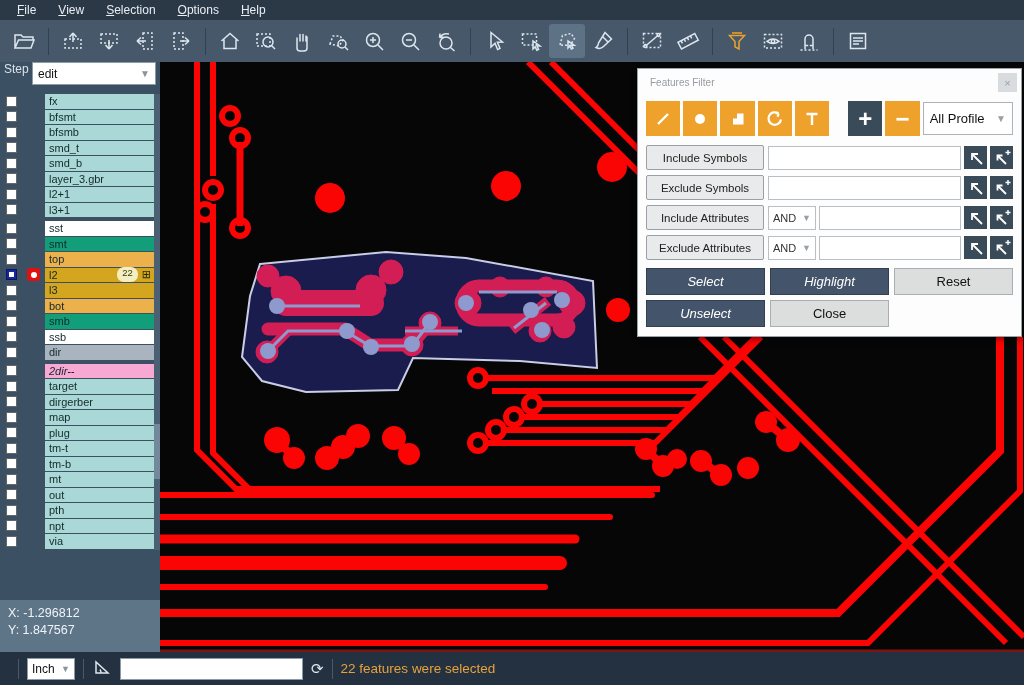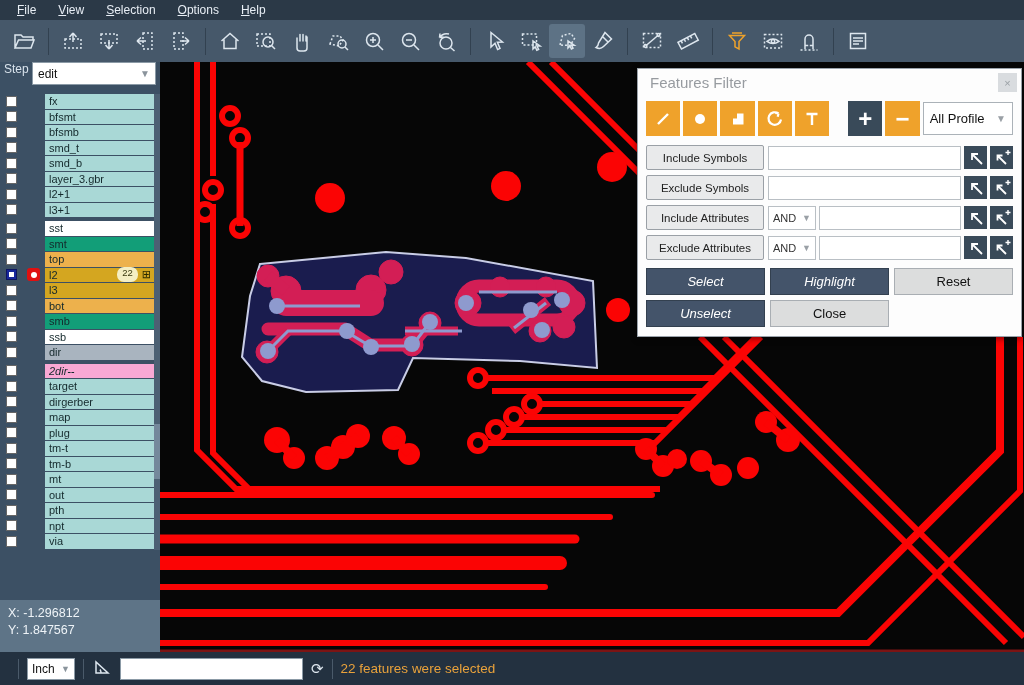--- a/index.html
+++ b/index.html
@@ -54,21 +54,21 @@
               color:#eef3f7; font-size:12.5px; padding:6px 8px; }
   .xy-panel div { margin-bottom:3px; }
 
   
   .canvas-wrap { position:absolute; left:160px; top:62px; width:864px; height:590px; background:#060606; }
 
   
   .dialog { position:absolute; left:637px; top:68px; width:385px; height:269px; background:#fdfdfd;
             border:1px solid #9aa2aa; box-shadow:0 2px 6px rgba(0,0,0,.45); }
   .dlg-title { height:27px; display:flex; align-items:center; padding:0 4px 0 12px; }
-  .dlg-title-text { color:#979ba0; font-size:15px; flex:1; }
+  .dlg-title-text { color:#979ba0; font-size:10px; flex:1; }
   .dlg-close { width:19px; height:19px; background:#d9dcdf; color:#9aa0a5; font-size:11px;
                display:flex; align-items:center; justify-content:center; }
   .dlg-body { padding:5px 8px 8px 8px; }
   .toolrow { display:flex; align-items:center; margin-bottom:9px; }
   .ftool { width:35px; height:35px; background:var(--accent_orange); margin-right:3px;
            display:flex; align-items:center; justify-content:center; }
   .ftool svg { stroke:#fff; fill:none; stroke-width:2.4; }
   .ftool.dark { background:#394a59; margin-left:16px; }
   .ftool.pm { color:#fff; font-size:24px; font-weight:bold; line-height:35px; }
   .profile-select { margin-left:auto; width:92px; height:33px; background:#fff; border:1px solid #abb2b8;

